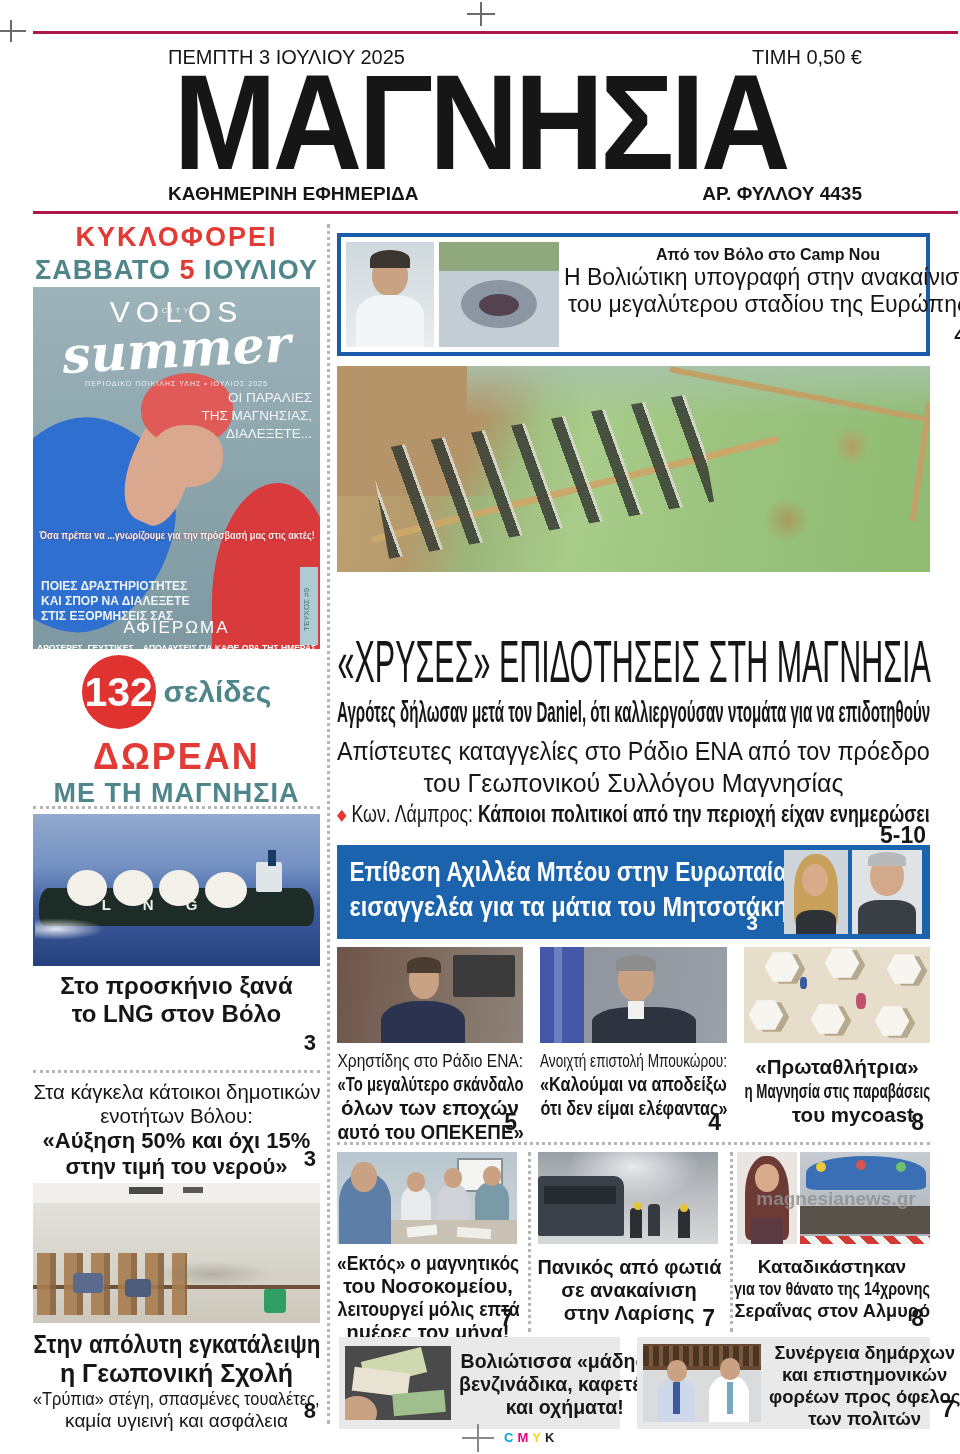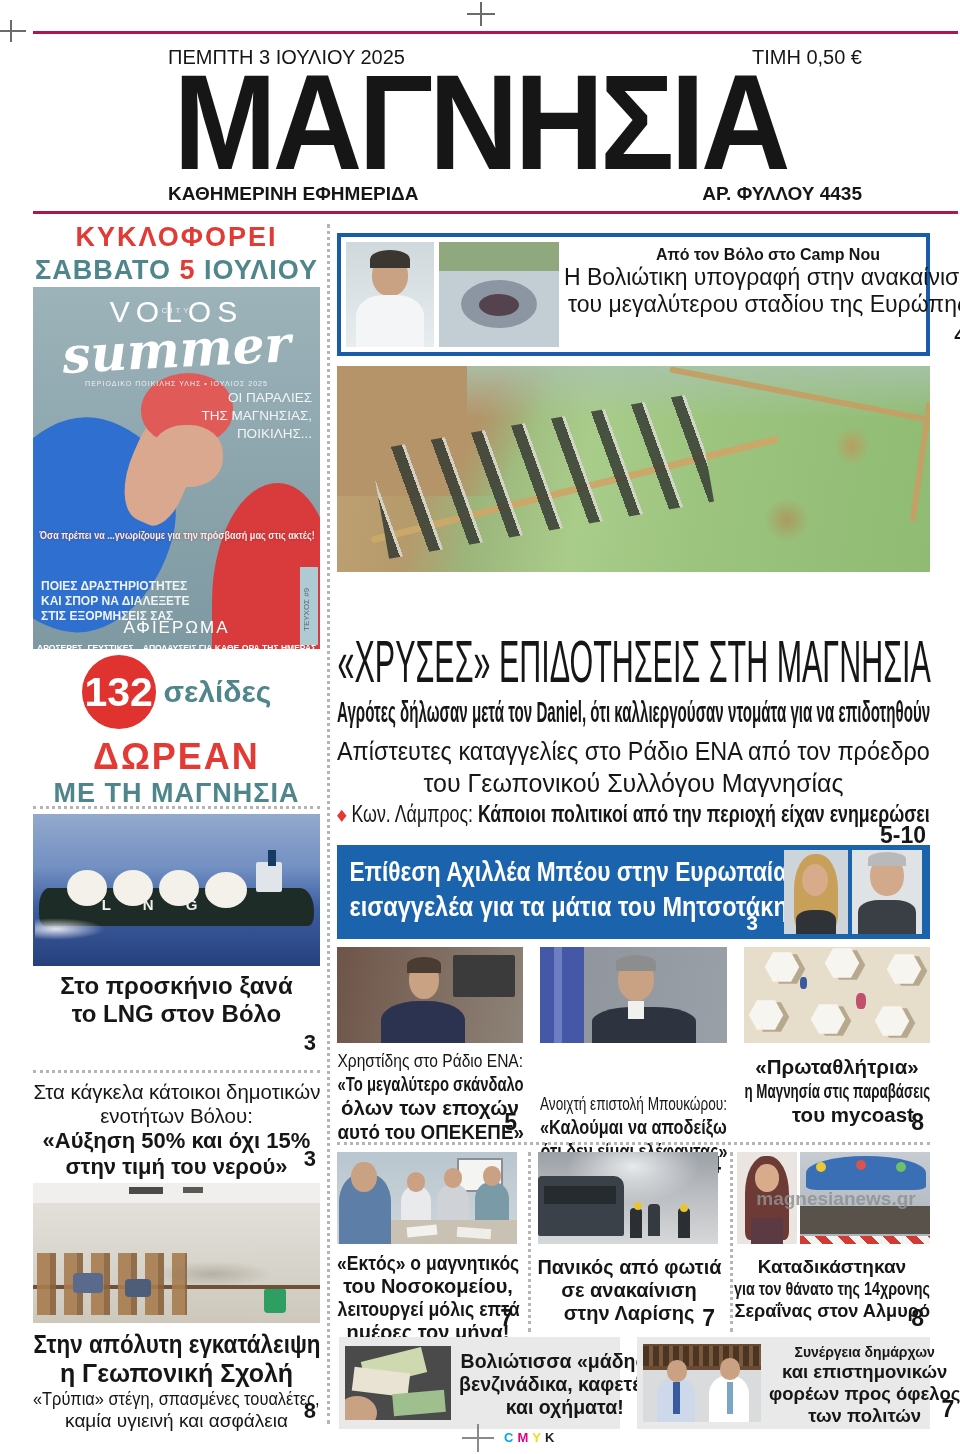--- a/index.html
+++ b/index.html
@@ -59,21 +59,21 @@
       <div style="position:relative;display:inline-block;">
         <span style="font-size:30px;letter-spacing:6px;">VOLOS</span>
         <span style="position:absolute;left:50%;top:11px;transform:translateX(-50%);font-size:8px;letter-spacing:3px;color:#e8eef0;">CITY</span>
       </div>
       <div style="font-family:'DejaVu Serif',serif;font-style:italic;font-weight:bold;font-size:50px;line-height:.85;transform:rotate(-3deg);">summer</div>
       <div class="fitwrap"><span class="fit" style="font-size:7px;letter-spacing:1px;color:#eef2f3;">ΠΕΡΙΟΔΙΚΟ ΠΟΙΚΙΛΗΣ ΥΛΗΣ • ΙΟΥΛΙΟΣ 2025</span></div>
     </div>
     <div class="abs" style="right:8px;top:102px;text-align:right;color:#f2f5f6;font-size:13.5px;line-height:1.35;">
       <div>ΟΙ ΠΑΡΑΛΙΕΣ</div>
       <div>ΤΗΣ ΜΑΓΝΗΣΙΑΣ,</div>
-      <div>ΠΟΙΚΙΛΗΣ...</div>
+      <div>ΔΙΑΛΕΞΕΤΕ...</div>
     </div>
     <div class="abs fitwrap" style="left:6px;right:6px;top:238px;text-align:center;">
       <span class="fit" style="font-size: 11px; color: rgb(253, 236, 234); font-weight: bold; text-shadow: rgba(120, 40, 40, 0.6) 0px 0px 3px; margin: 0px -29.5px; transform: scale(0.823353, 1);">Όσα πρέπει να ...γνωρίζουμε για την πρόσβασή μας στις ακτές!</span>
     </div>
     <div class="abs" style="left:8px;top:292px;color:#eef3f4;font-size:12px;font-weight:bold;line-height:1.25;">
       <div>ΠΟΙΕΣ ΔΡΑΣΤΗΡΙΟΤΗΤΕΣ</div>
       <div>ΚΑΙ ΣΠΟΡ ΝΑ ΔΙΑΛΕΞΕΤΕ</div>
       <div>ΣΤΙΣ ΕΞΟΡΜΗΣΕΙΣ ΣΑΣ</div>
     </div>
     <div class="abs c" style="left:0;right:0;top:331px;color:#fff;font-size:17px;letter-spacing:2px;">ΑΦΙΕΡΩΜΑ</div>
@@ -259,21 +259,21 @@
     <div class="ph" style="left:56px;top:30px;width:7px;height:12px;background:#3a5a9e;border-radius:40%;"></div>
   </div>
 
   <div class="abs c" style="left:337px;width:186px;top:1050px;height:86px;">
     <div class="fitwrap hide-if-empty"><span class="fit" style="font-size: 19px; margin: 0px -20.5px; transform: scale(0.819383, 1);">Χρηστίδης στο Ράδιο ΕΝΑ:</span></div>
     <div class="fitwrap hide-if-empty"><span class="fit b" style="font-size: 20.5px; margin: 0px -35.5px; transform: scale(0.723735, 1);">«Το μεγαλύτερο σκάνδαλο</span></div>
     <div class="fitwrap hide-if-empty"><span class="fit b" style="font-size:20.5px;">όλων των εποχών</span></div>
     <div class="fitwrap hide-if-empty"><span class="fit b" style="font-size: 20.5px; margin: 0px -8.5px; transform: scale(0.916256, 1);">αυτό του ΟΠΕΚΕΠΕ»</span></div>
     <span class="cap-page">5</span>
   </div>
-  <div class="abs c" style="left:540px;width:187px;top:1050px;height:86px;margin-top:43px;">
+  <div class="abs c" style="left:540px;width:187px;top:1050px;height:86px;">
     <div class="fitwrap hide-if-empty"><span class="fit" style="font-size: 19px; margin: 0px -37px; transform: scale(0.716475, 1);">Ανοιχτή επιστολή Μπουκώρου:</span></div>
     <div class="fitwrap hide-if-empty"><span class="fit b" style="font-size: 20.5px; margin: 0px -24px; transform: scale(0.795745, 1);">«Καλούμαι να αποδείξω</span></div>
     <div class="fitwrap hide-if-empty"><span class="fit b" style="font-size: 20.5px; margin: 0px -24.5px; transform: scale(0.792373, 1);">ότι δεν είμαι ελέφαντας»</span></div>
 
     <span class="cap-page">4</span>
   </div>
   <div class="abs c" style="left:744px;width:186px;top:1055px;height:81px;">
 
     <div class="fitwrap hide-if-empty"><span class="fit b" style="font-size:20.5px;">«Πρωταθλήτρια»</span></div>
     <div class="fitwrap hide-if-empty"><span class="fit b" style="font-size: 20.5px; margin: 0px -49.5px; transform: scale(0.652632, 1);">η Μαγνησία στις παραβάσεις</span></div>
@@ -368,21 +368,21 @@
       <div class="ph" style="left:0;top:0;right:0;height:26px;background:#6b4a33;"></div>
       <div class="ph" style="left:0;top:2px;right:0;height:20px;background:repeating-linear-gradient(90deg,#4c3423 0 6px,#7a5a3e 6px 10px);"></div>
       <div class="ph" style="left:14px;bottom:0;width:38px;height:44px;background:#cdd9ea;border-radius:40% 40% 0 0;"></div>
       <div class="ph" style="left:24px;bottom:40px;width:20px;height:22px;background:#caa183;border-radius:48%;"></div>
       <div class="ph" style="left:30px;bottom:8px;width:7px;height:32px;background:#3a5a9e;"></div>
       <div class="ph" style="left:66px;bottom:0;width:40px;height:46px;background:#ffffff;border-radius:40% 40% 0 0;"></div>
       <div class="ph" style="left:77px;bottom:42px;width:20px;height:22px;background:#caa183;border-radius:48%;"></div>
       <div class="ph" style="left:84px;bottom:8px;width:6px;height:32px;background:#7aa6c2;"></div>
     </div>
     <div class="c" style="position:relative;flex:1;height:84px;padding-top:2px;box-sizing:border-box;">
-      <div class="fitwrap hide-if-empty"><span class="fit b" style="font-size:14px;">Συνέργεια δημάρχων</span></div>
+      <div class="fitwrap hide-if-empty"><span class="fit b" style="font-size:18px;">Συνέργεια δημάρχων</span></div>
       <div class="fitwrap hide-if-empty"><span class="fit b" style="font-size:18.5px;">και επιστημονικών</span></div>
       <div class="fitwrap hide-if-empty"><span class="fit b" style="font-size:18.5px;">φορέων προς όφελος</span></div>
       <div class="fitwrap hide-if-empty"><span class="fit b" style="font-size:18.5px;">των πολιτών</span></div>
       <span class="cap-page" style="bottom:2px;">7</span>
     </div>
   </div>
 
   <div class="reg" style="left:462px;top:1437px;width:32px;height:2px;background:#8a8a8a;"></div>
   <div class="reg" style="left:477px;top:1424px;width:2px;height:28px;background:#8a8a8a;"></div>
   <div class="abs b" style="left:504px;top:1430px;font-size:13px;letter-spacing:4px;">

